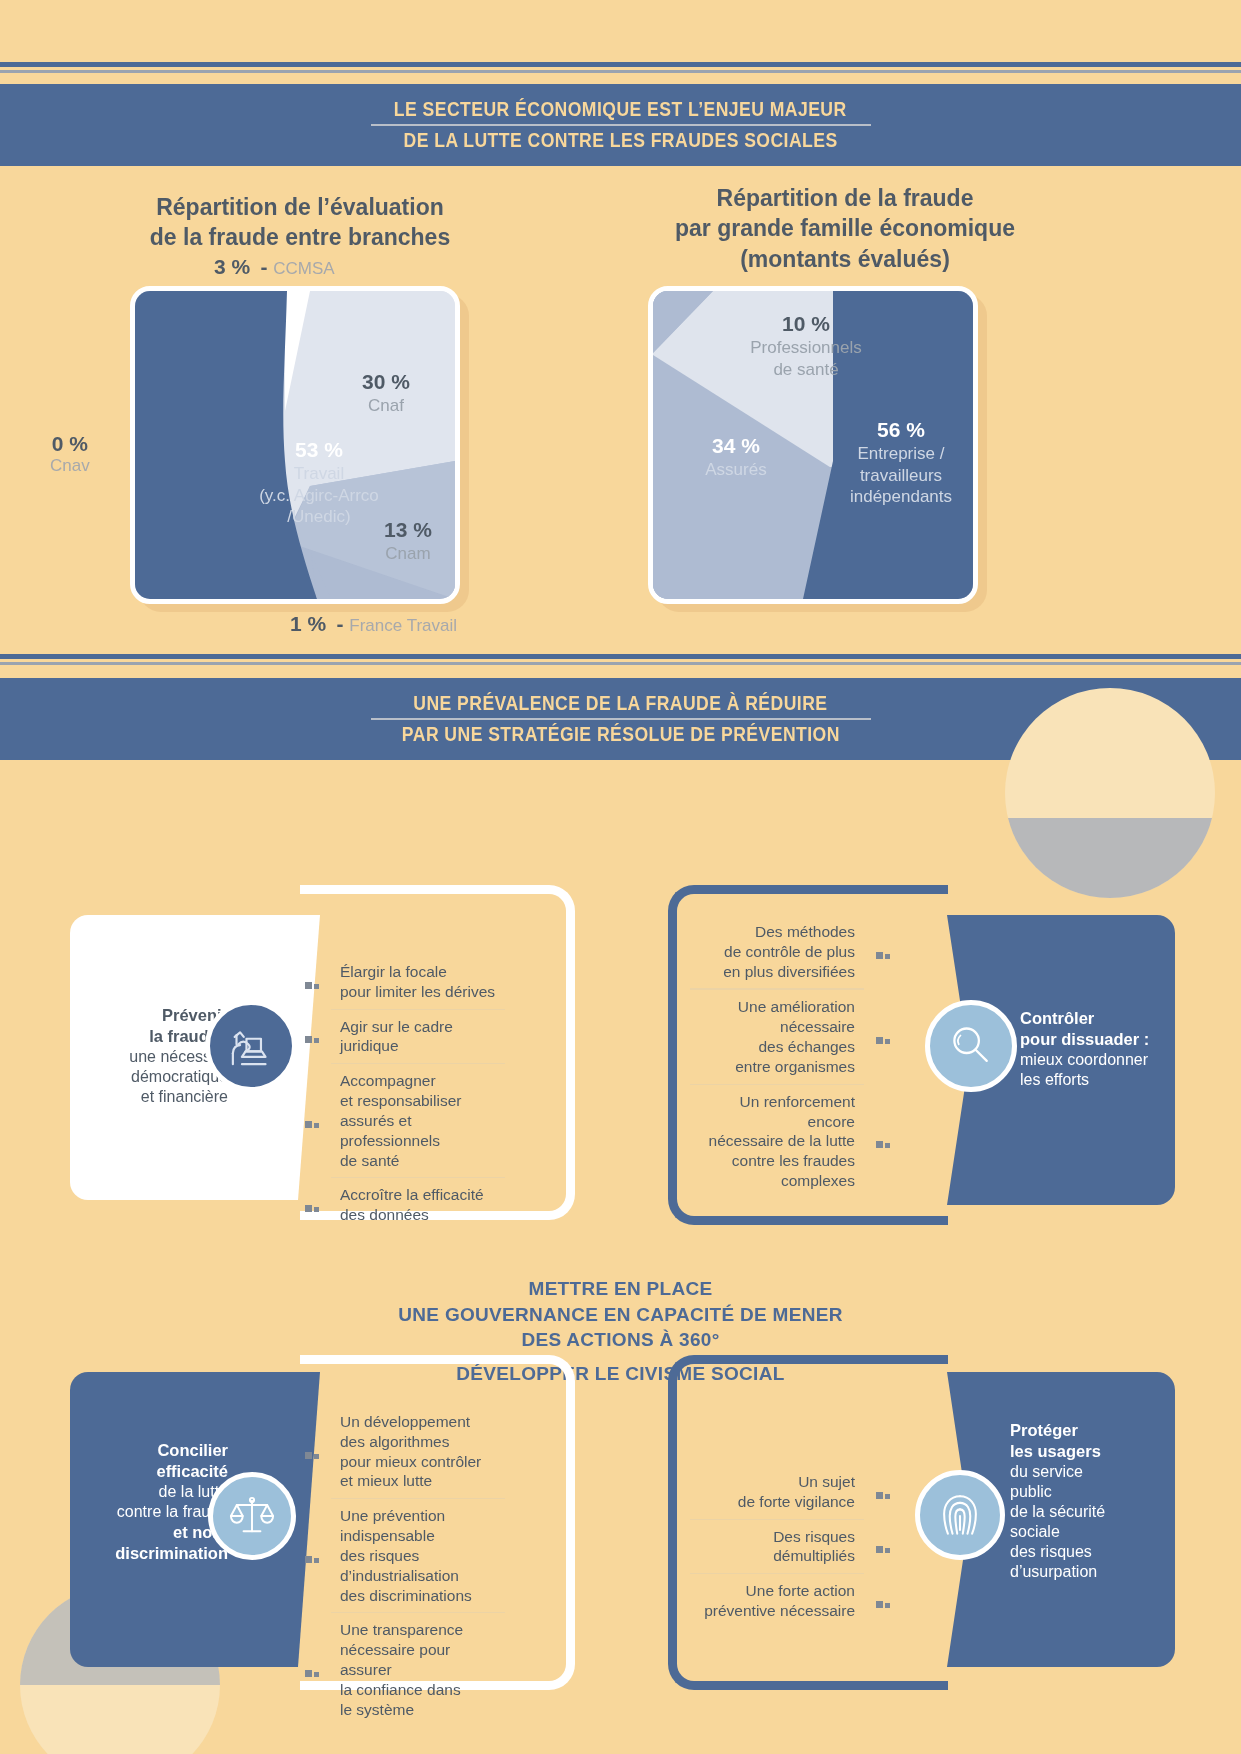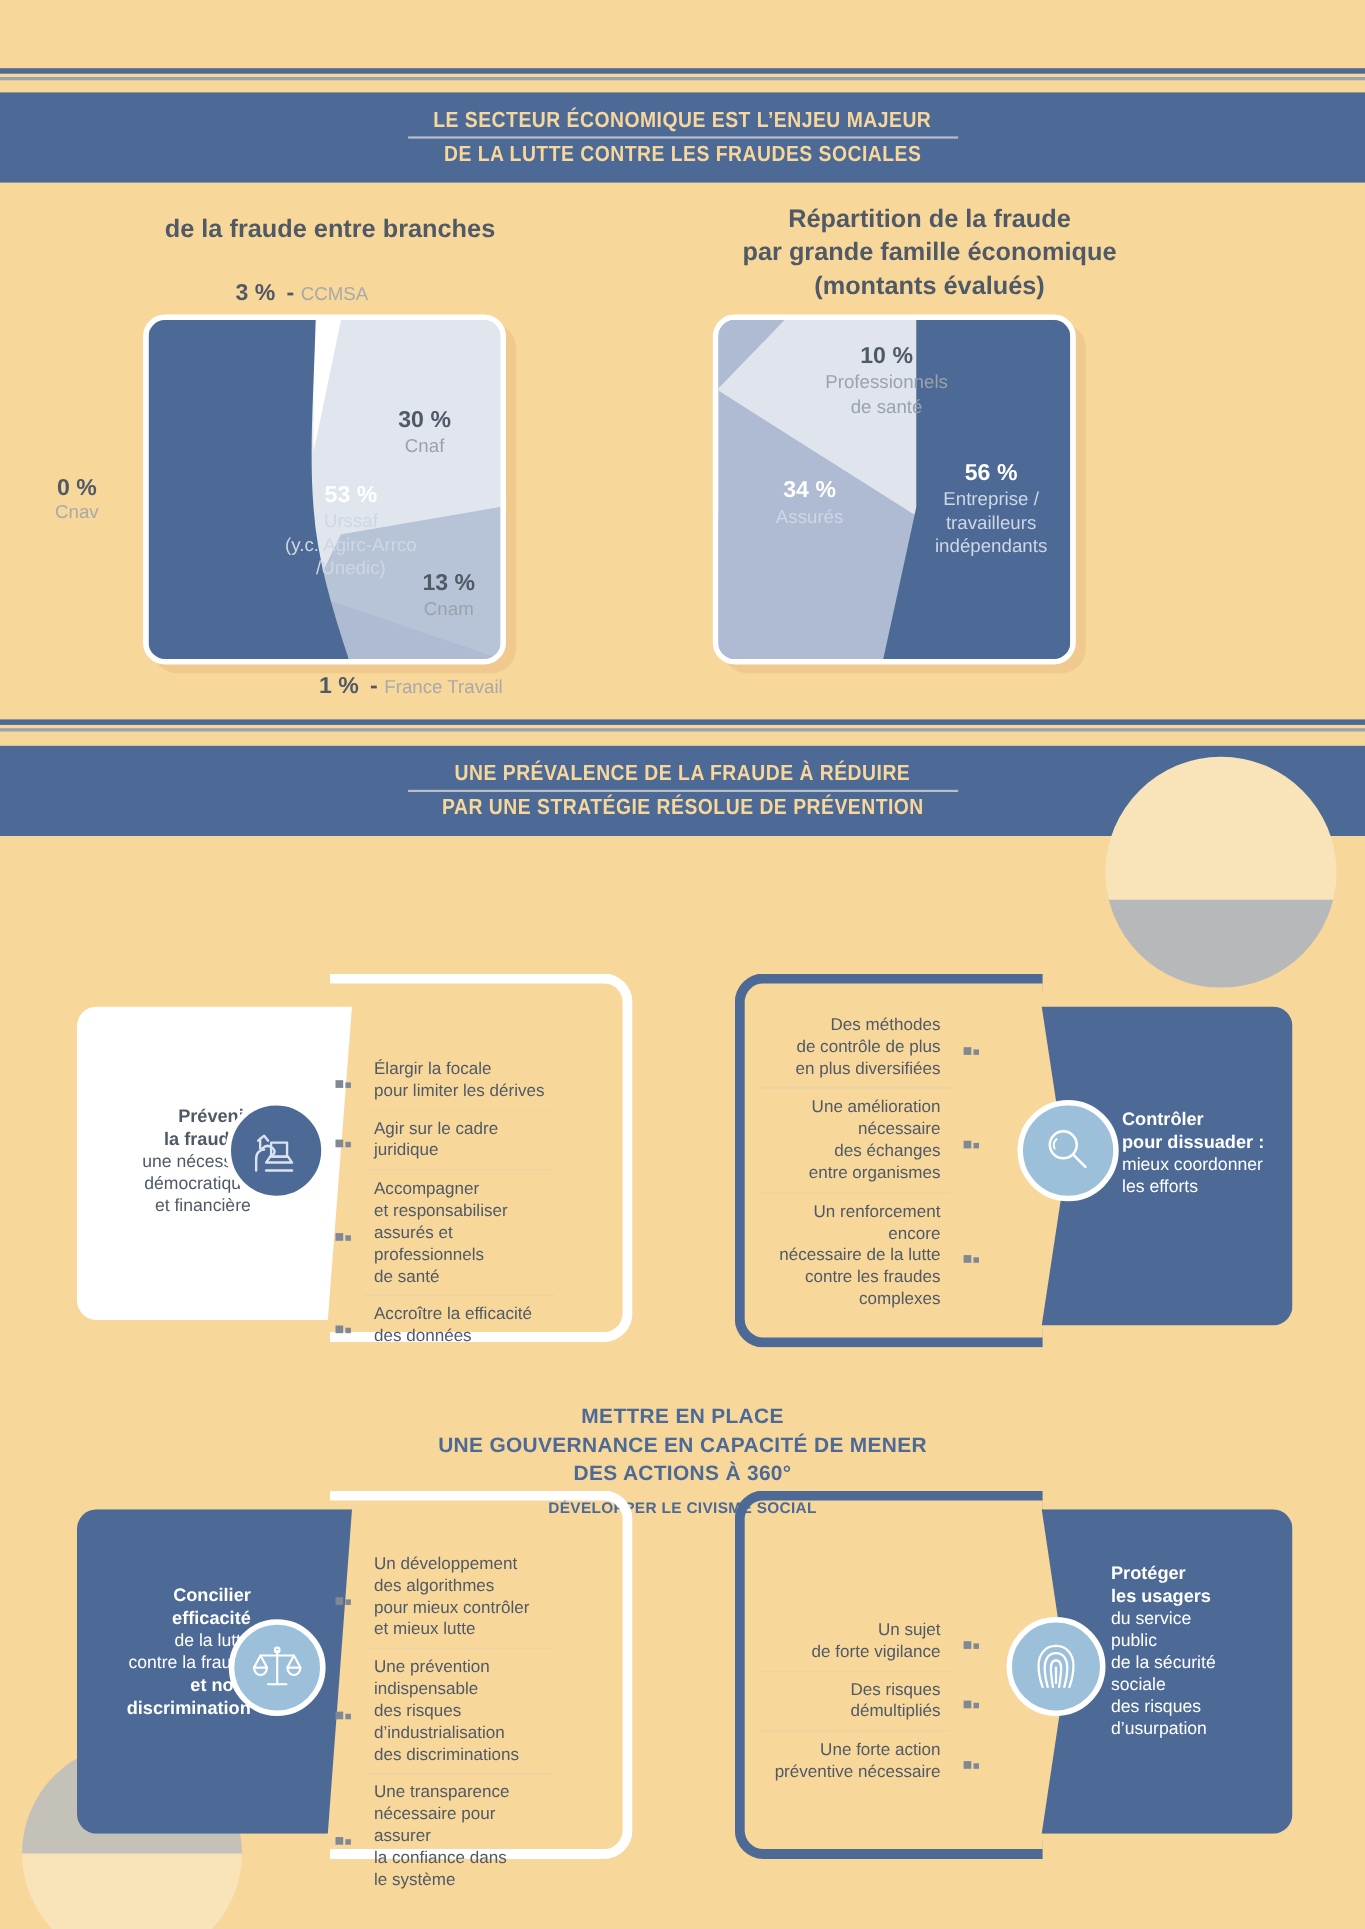--- a/index.html
+++ b/index.html
@@ -84,39 +84,40 @@
   .bullet-mark i:last-child { width:5px; height:5px; align-self:flex-end; }
   .bullet-text{ color:#4f5a66; font-size:15.5px; line-height:1.28; }
   .sepline{ height:1px; background:#ecd3a5; }
 
   .mid-text{
     position:absolute; width:1241px; text-align:center; color:#4d6a96;
     font-weight:bold; font-size:19px; line-height:1.35; letter-spacing:.3px;
     font-family:"Liberation Sans Narrow","Liberation Sans",sans-serif;
     margin-top:44px;
   }
-  .mid-text.small{ font-size:14px; }
+  .mid-text.small{ font-size:19px; }
 
   .rounded-frame{ position:absolute; border-radius:24px; }
 </style>
 </head>
 <body>
 
 <div class="page">
 
   <div class="rule-thick" style="top:62px"></div>
   <div class="rule-thin" style="top:70px"></div>
 
   <div class="banner" style="top:84px;height:82px">
     <div class="banner-line">LE SECTEUR ÉCONOMIQUE EST L’ENJEU MAJEUR</div>
     <div class="banner-sep"></div>
     <div class="banner-line">DE LA LUTTE CONTRE LES FRAUDES SOCIALES</div>
   </div>
 
   <div class="chart-title" style="left:60px;top:192px;width:480px">
+    <div>Répartition de l’évaluation</div>
     <div>de la fraude entre branches</div>
   </div>
 
   <div class="outside-lbl" style="left:214px;top:255px">
     <b>3 %</b>
     <b class="sep">&nbsp;-&nbsp;</b><span>CCMSA</span>
   </div>
 
   <div class="outside-lbl" style="left:50px;top:432px;text-align:center">
     <b style="display:block">0 %</b>
@@ -133,21 +134,21 @@
       <path d="M320,170 L175,195 L150,250 L320,308 Z" fill="#b9c4d8" opacity=".85"></path>
 
       <path d="M150,0 L175,0 L150,120 Z" fill="#ffffff"></path>
 
       <path d="M0,0 L152,0 C150,70 146,120 150,170 C153,215 166,260 182,308 L0,308 Z" fill="#4d6a96"></path>
 
       <path d="M182,308 L196,308 L176,262 Z" fill="#aebbd2"></path>
     </svg>
     <div class="lbl light" style="left:100px;top:146px;width:168px">
       <span class="pct">53 %</span>
-      <span class="nm">Urssaf</span>
+      <span class="nm">Travail</span>
       <span class="nm">(y.c. Agirc-Arrco</span>
       <span class="nm">/Unedic)</span>
     </div>
     <div class="lbl dark" style="left:196px;top:78px;width:110px">
       <span class="pct">30 %</span>
       <span class="nm">Cnaf</span>
     </div>
     <div class="lbl dark" style="left:218px;top:226px;width:110px">
       <span class="pct">13 %</span>
       <span class="nm">Cnam</span>

